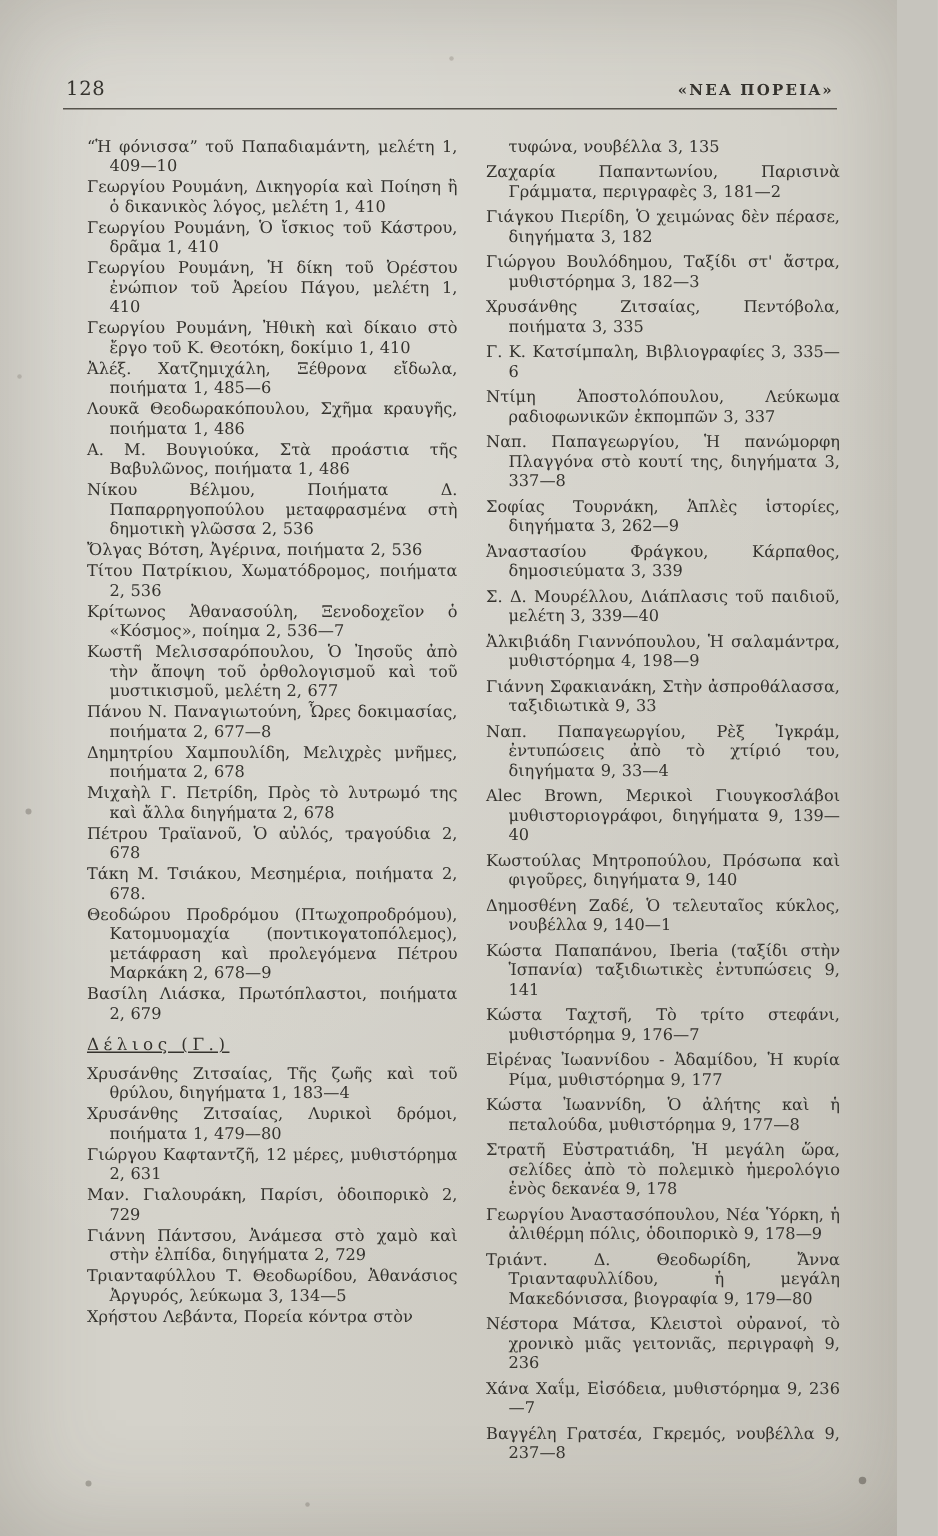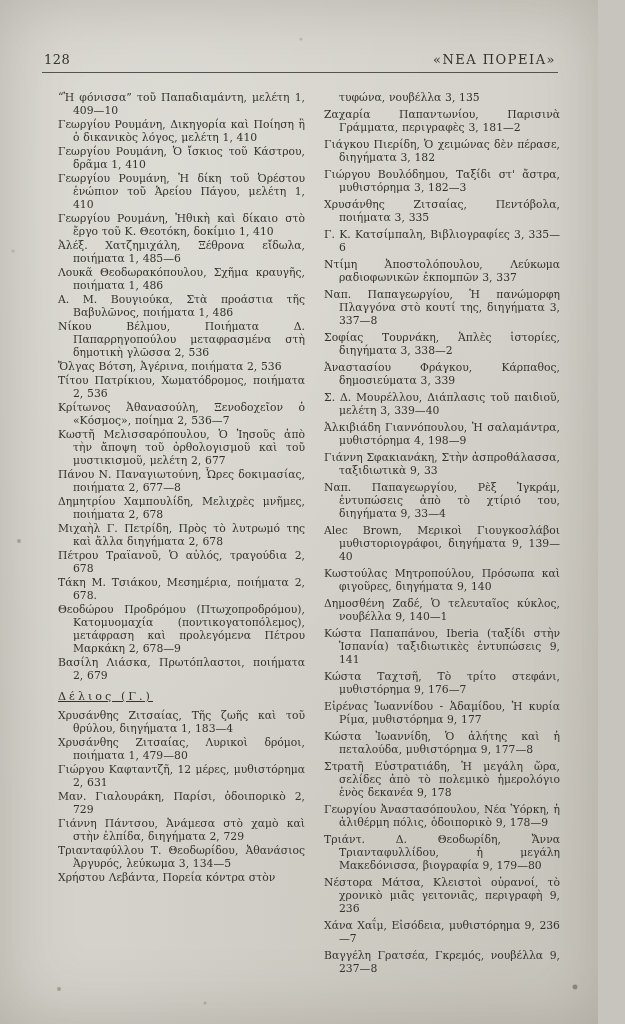--- a/index.html
+++ b/index.html
@@ -44,22 +44,22 @@
     display: flex;
     justify-content: space-between;
     align-items: baseline;
     margin: 0 4px 5px 2px;
   }
   .page-number {
     font-size: 13px;
     letter-spacing: 0.5px;
   }
   .journal-title {
-    font-size: 13px;
-    font-weight: normal;
+    font-size: 10px;
+    font-weight: bold;
     letter-spacing: 1.5px;
     margin-left: 40px;
   }
   .header-rule {
     border: 0;
     border-top: 1.3px solid #56534c;
     margin: 0 2px 18px 0;
   }
   .columns {
     display: flex;
@@ -180,21 +180,21 @@
           <p class="entry">Γιώργου Βουλόδημου, Ταξίδι στ' ἄστρα, μυθιστόρημα 3, 182—3</p>
 
           <p class="entry">Χρυσάνθης Ζιτσαίας, Πεντόβολα, ποιήματα 3, 335</p>
 
           <p class="entry">Γ. Κ. Κατσίμπαλη, Βιβλιογραφίες 3, 335—6</p>
 
           <p class="entry">Ντίμη Ἀποστολόπουλου, Λεύκωμα ραδιοφωνικῶν ἐκπομπῶν 3, 337</p>
 
           <p class="entry">Ναπ. Παπαγεωργίου, Ἡ πανώμορφη Πλαγγόνα στὸ κουτί της, διηγήματα 3, 337—8</p>
 
-          <p class="entry">Σοφίας Τουρνάκη, Ἁπλὲς ἱστορίες, διηγήματα 3, 338—2</p>
+          <p class="entry">Σοφίας Τουρνάκη, Ἁπλὲς ἱστορίες, διηγήματα 3, 262—9</p>
 
           <p class="entry">Ἀναστασίου Φράγκου, Κάρπαθος, δημοσιεύματα 3, 339</p>
 
           <p class="entry">Σ. Δ. Μουρέλλου, Διάπλασις τοῦ παιδιοῦ, μελέτη 3, 339—40</p>
 
           <p class="entry">Ἀλκιβιάδη Γιαννόπουλου, Ἡ σαλαμάντρα, μυθιστόρημα 4, 198—9</p>
 
           <p class="entry">Γιάννη Σφακιανάκη, Στὴν ἀσπροθάλασσα, ταξιδιωτικὰ 9, 33</p>
 
           <p class="entry">Ναπ. Παπαγεωργίου, Ρὲξ Ἰγκράμ, ἐντυπώσεις ἀπὸ τὸ χτίριό του, διηγήματα 9, 33—4</p>

